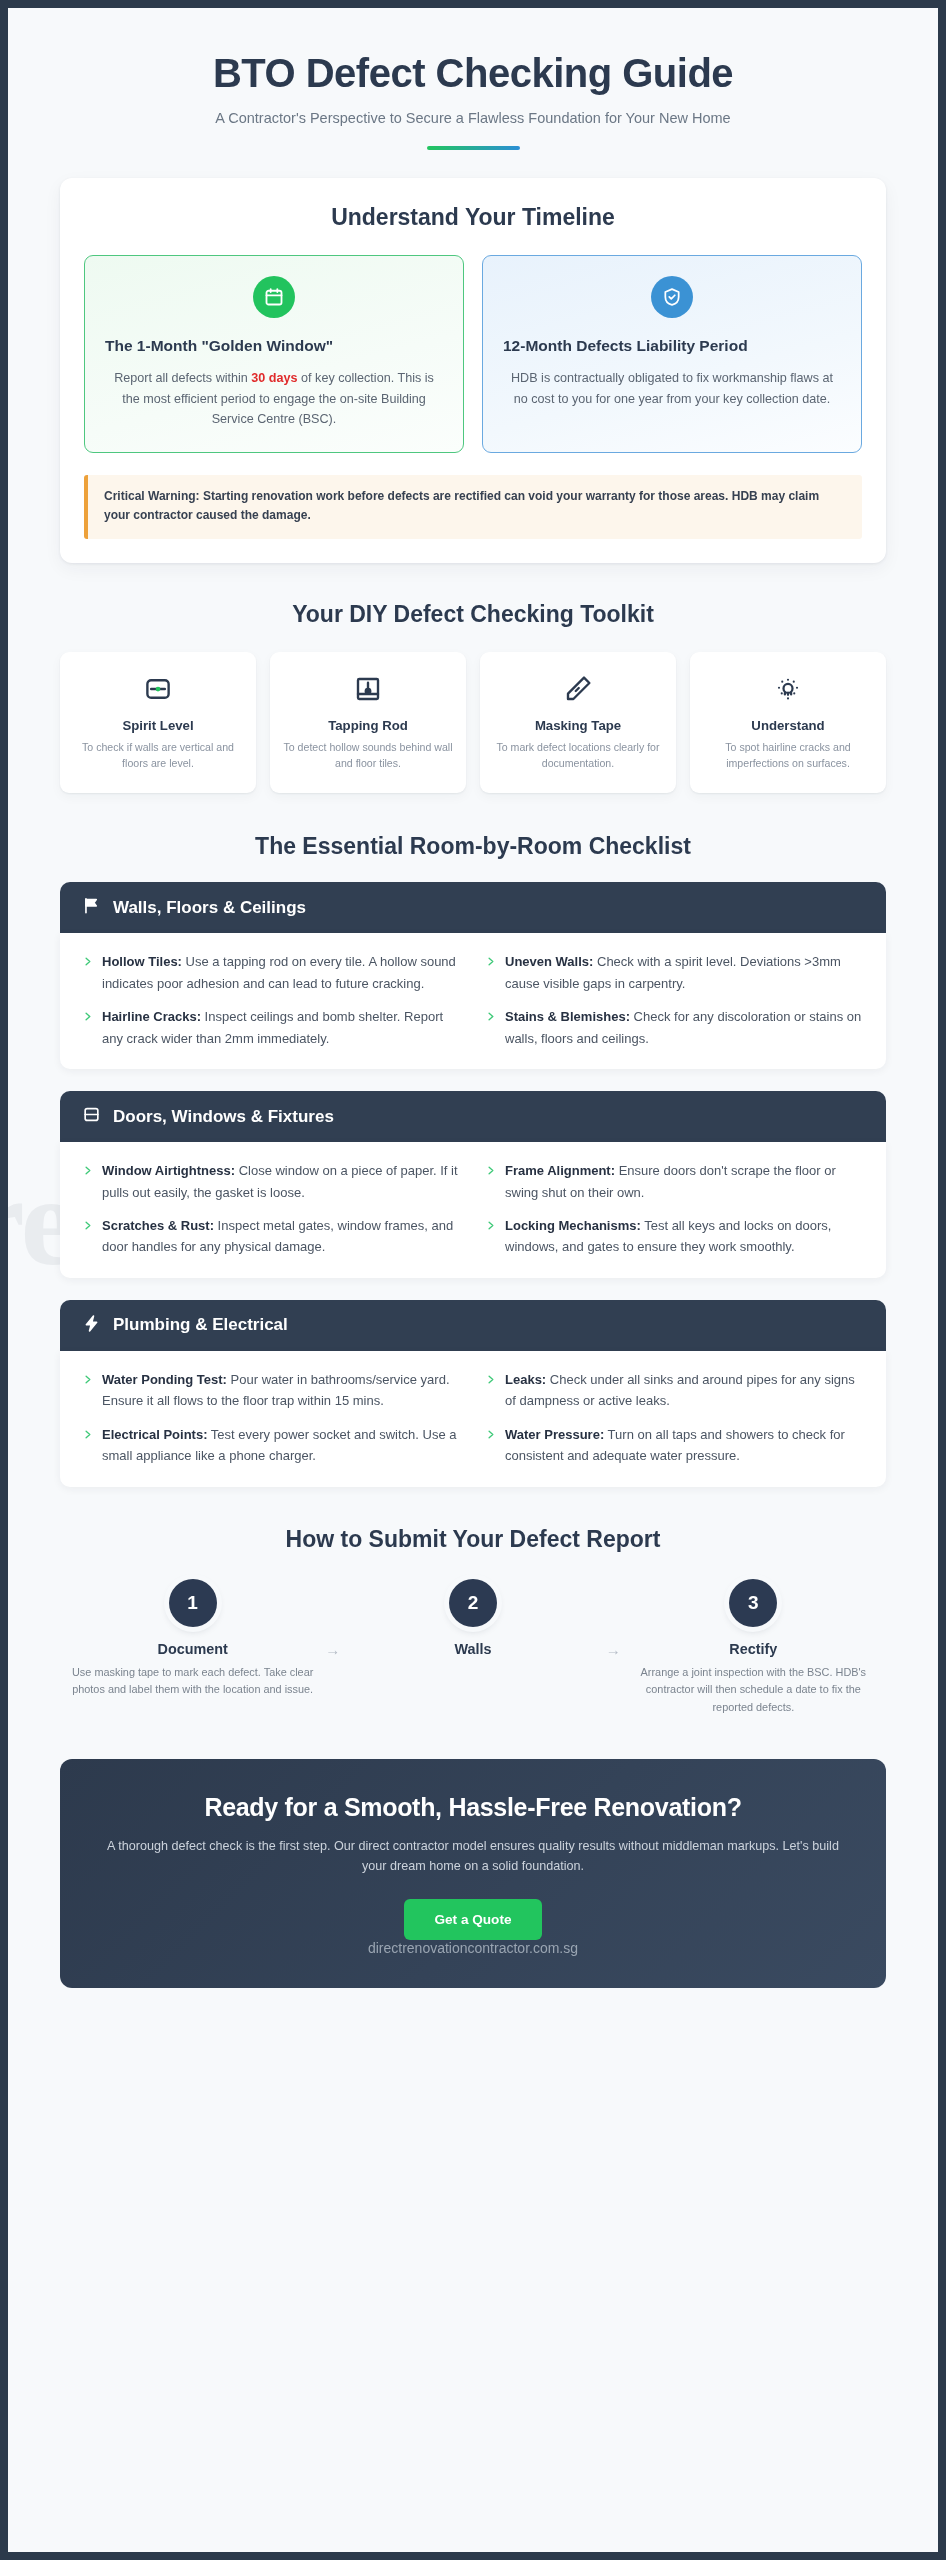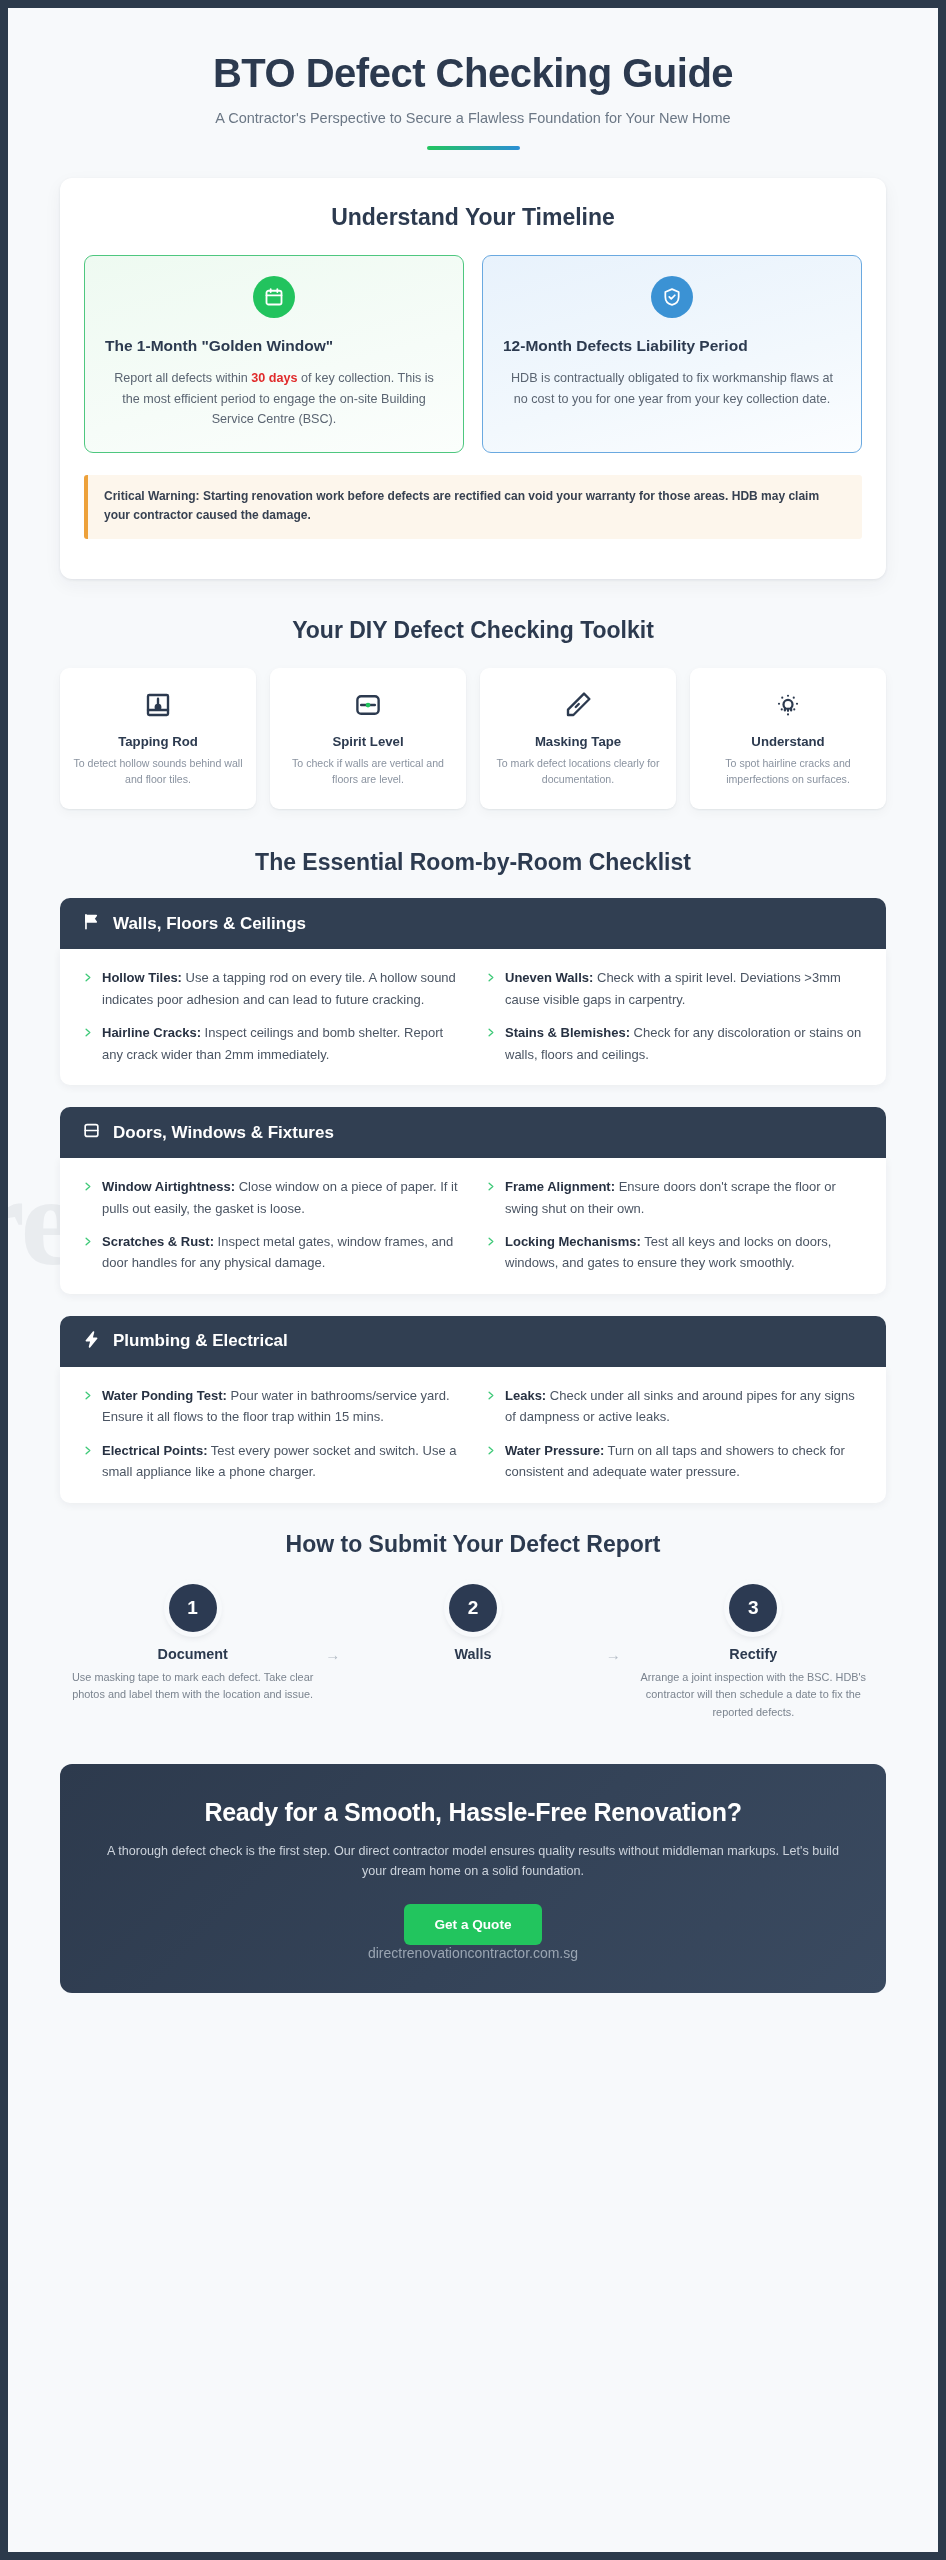--- a/index.html
+++ b/index.html
@@ -70,21 +70,21 @@
     font-size: 23px;
     font-weight: 700;
     color: #2c3a4f;
   }
 
   
   .panel {
     margin-top: 28px;
     background: #ffffff;
     border-radius: 12px;
-    padding: 26px 24px 40px;
+    padding: 26px 24px 24px;
     box-shadow: 0 1px 3px rgba(30,41,59,0.08), 0 6px 18px rgba(30,41,59,0.05);
   }
   .timeline-grid {
     display: grid;
     grid-template-columns: 1fr 1fr;
     gap: 18px;
     margin-top: 24px;
   }
   .tl-card {
     border-radius: 9px;
@@ -203,21 +203,21 @@
     color: #3ec978;
   }
   .cl-text {
     font-size: 13px;
     line-height: 1.65;
     color: #4b5563;
   }
   .cl-text b { color: #273142; font-weight: 700; }
 
   
-  .steps-wrap { margin-top: 28px; }
+  .steps-wrap { margin-top: 39px; }
   .steps-grid {
     display: grid;
     grid-template-columns: 1fr auto 1fr auto 1fr;
     align-items: start;
     margin-top: 26px;
     column-gap: 0;
   }
   .step { text-align: center; padding: 0 10px; }
   .step-circle {
     width: 48px; height: 48px;
@@ -336,40 +336,40 @@
       </div>
     </div>
 
     <div class="toolkit-wrap">
       <div class="section-title">Your DIY Defect Checking Toolkit</div>
       <div class="toolkit-grid">
 
         <div class="tool-card">
           <div class="tool-ico">
             <svg width="30" height="30" viewBox="0 0 24 24" fill="none" stroke="#2c3a4f" stroke-width="1.9" stroke-linecap="round" stroke-linejoin="round">
+              <rect x="3.5" y="5" width="17" height="14" rx="3"></rect>
+              <line x1="6.5" y1="12" x2="17.5" y2="12"></line>
+              <circle cx="12" cy="12" r="1.9" fill="#22c55e" stroke="none"></circle>
+            </svg>
+          </div>
+          <h4>Spirit Level</h4>
+          <p>To check if walls are vertical and floors are level.</p>
+        </div>
+
+        <div class="tool-card">
+          <div class="tool-ico">
+            <svg width="30" height="30" viewBox="0 0 24 24" fill="none" stroke="#2c3a4f" stroke-width="1.9" stroke-linecap="round" stroke-linejoin="round">
               <rect x="4" y="4" width="16" height="16" rx="1"></rect>
               <line x1="4" y1="16" x2="20" y2="16"></line>
               <line x1="12" y1="7" x2="12" y2="13"></line>
               <circle cx="12" cy="13.8" r="1.8" fill="#2c3a4f"></circle>
             </svg>
           </div>
           <h4>Tapping Rod</h4>
           <p>To detect hollow sounds behind wall and floor tiles.</p>
-        </div>
-
-        <div class="tool-card">
-          <div class="tool-ico">
-            <svg width="30" height="30" viewBox="0 0 24 24" fill="none" stroke="#2c3a4f" stroke-width="1.9" stroke-linecap="round" stroke-linejoin="round">
-              <rect x="3.5" y="5" width="17" height="14" rx="3"></rect>
-              <line x1="6.5" y1="12" x2="17.5" y2="12"></line>
-              <circle cx="12" cy="12" r="1.9" fill="#22c55e" stroke="none"></circle>
-            </svg>
-          </div>
-          <h4>Spirit Level</h4>
-          <p>To check if walls are vertical and floors are level.</p>
         </div>
 
         <div class="tool-card">
           <div class="tool-ico">
             <svg width="30" height="30" viewBox="0 0 24 24" fill="none" stroke="#2c3a4f" stroke-width="1.9" stroke-linecap="round" stroke-linejoin="round">
               <path d="M16.8 2.9 21.1 7.2 8.3 20H4v-4.3z"></path>
               <line x1="10.2" y1="13.6" x2="12.6" y2="11.2"></line>
             </svg>
           </div>
           <h4>Masking Tape</h4>

